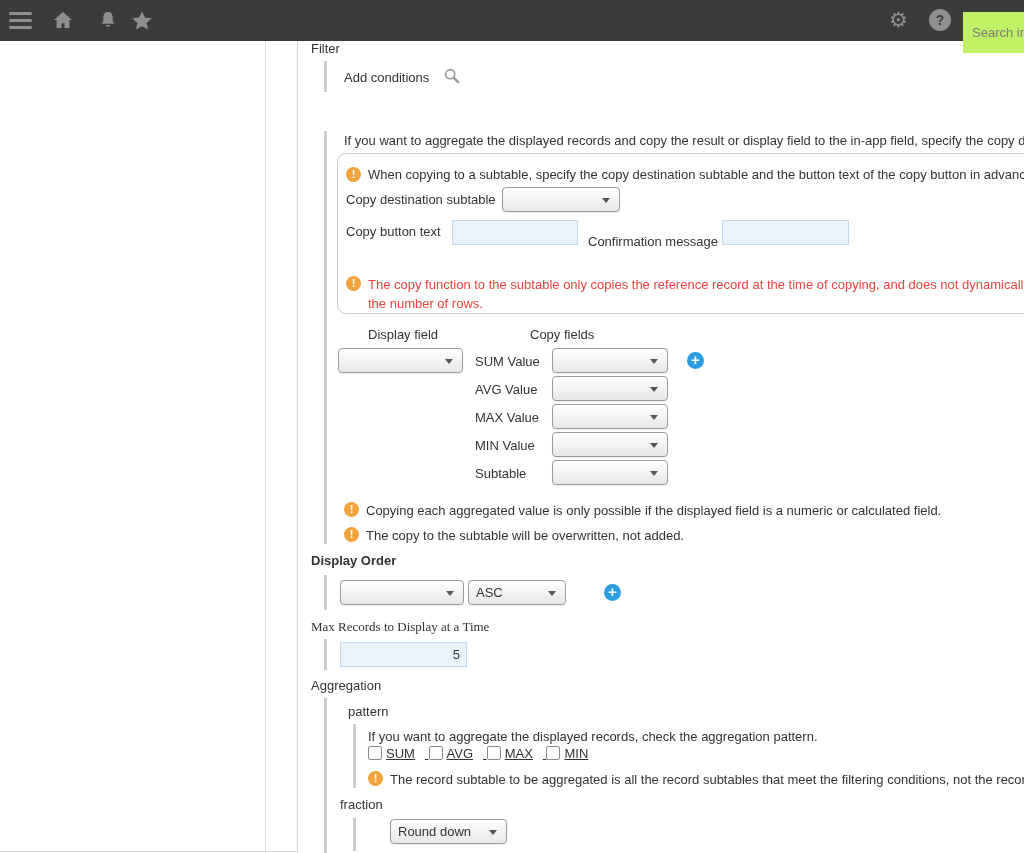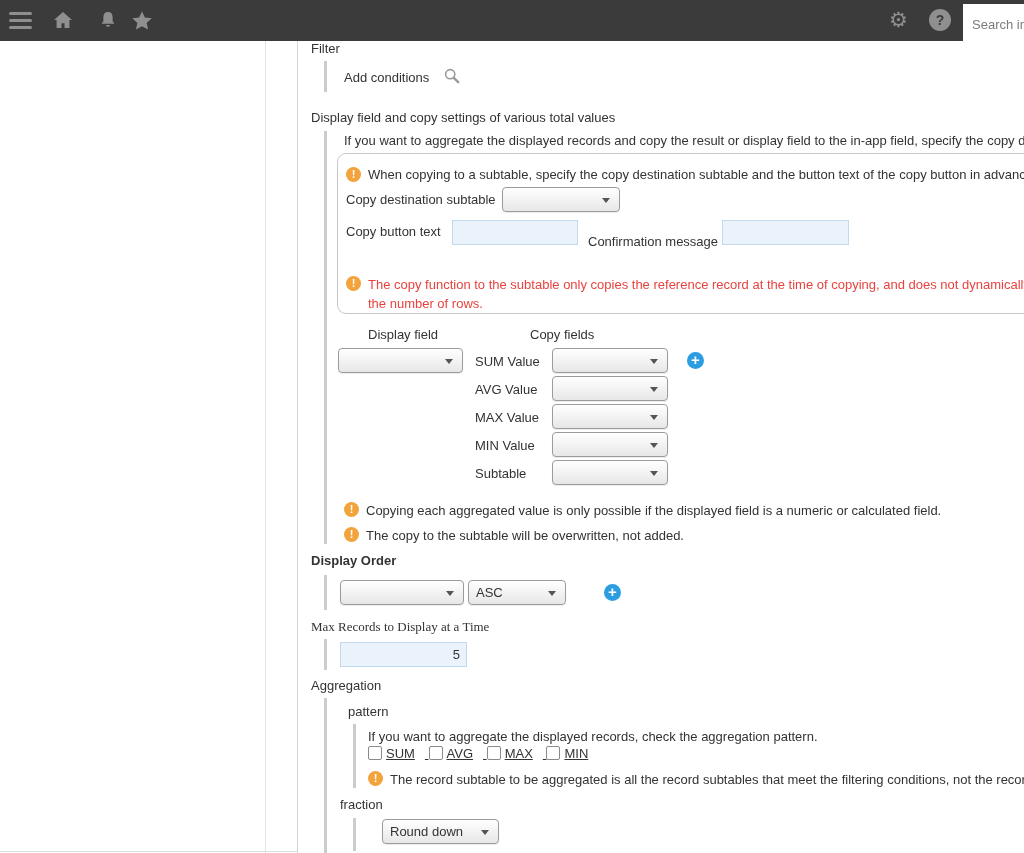--- a/index.html
+++ b/index.html
@@ -7,21 +7,21 @@
        font-family:"Liberation Sans",sans-serif;color:#333;font-size:13px;}
   
   .hdr{position:absolute;left:0;top:0;width:1024px;height:41px;background:#3b3b3b;}
   .hicon{position:absolute;top:9px;width:24px;height:24px;cursor:pointer;}
   .hamb{position:absolute;left:9px;top:12px;width:23px;height:17px;cursor:pointer;}
   .hamb div{height:3px;background:#8f8f8f;border-radius:2px;margin-bottom:4px;}
   .gear{position:absolute;top:6px;font-size:21px;color:#8f8f8f;cursor:pointer;line-height:28px;
         font-family:"DejaVu Sans",sans-serif;}
   .helpc{position:absolute;top:9px;width:22px;height:22px;border-radius:50%;background:#8f8f8f;
          color:#3b3b3b;font-weight:bold;font-size:14px;text-align:center;line-height:22px;cursor:pointer;}
-  .searchbox{position:absolute;left:963px;top:4px;width:61px;height:41px;background:#ffffff;
+  .searchbox{position:absolute;left:963px;top:12px;width:61px;height:41px;background:#bef264;
              color:#7c7c7c;font-size:13px;line-height:41px;padding-left:9px;white-space:nowrap;
              overflow:hidden;box-sizing:border-box;}
   
   .vline{position:absolute;top:41px;width:1px;height:812px;}
   .lbl{position:absolute;white-space:nowrap;}
   .bar{position:absolute;width:3px;background:#ccc;}
   .clip{overflow:hidden;max-width:1024px;}
   
   .dd{position:absolute;height:25px;border:1px solid #9b9b9b;border-radius:4px;box-sizing:border-box;
       background:linear-gradient(#ffffff,#e7e7e7);box-shadow:0 1px 1px rgba(0,0,0,.08);cursor:pointer;}
@@ -71,21 +71,20 @@
   <div style="position:absolute;left:0;top:851px;width:297px;height:1px;background:#dcdcdc;"></div>
 
   <div class="lbl" style="left:311px;top:41px;">Filter</div>
   <div class="bar" style="left:324px;top:61px;height:31px;"></div>
   <div class="lbl" style="left:344px;top:70px;">Add conditions</div>
   <svg style="position:absolute;left:443px;top:67px;cursor:pointer;" width="18" height="18" viewBox="0 0 18 18">
     <circle cx="7.2" cy="7.2" r="4.6" fill="none" stroke="#9a9a9a" stroke-width="1.6"></circle>
     <line x1="10.8" y1="10.8" x2="15.2" y2="15.2" stroke="#9a9a9a" stroke-width="2.4" stroke-linecap="round"></line>
   </svg>
 
-  <div class="lbl" style="left:311px;top:110px;">Display field and copy settings of various total values</div>
   <div class="bar" style="left:324px;top:131px;height:413px;"></div>
   <div class="lbl clip" style="left:344px;top:133px;">If you want to aggregate the displayed records and copy the result or display field to the in-app field, specify the copy destin</div>
 
   <div class="infobox"></div>
   <span class="warn" style="left:346px;top:167px;">!</span>
   <div class="lbl clip" style="left:368px;top:167px;">When copying to a subtable, specify the copy destination subtable and the button text of the copy button in advance.</div>
 
   <div class="lbl" style="left:346px;top:192px;">Copy destination subtable</div>
   <div class="dd" style="left:502px;top:187px;width:118px;">
       <span class="ddtxt"></span>
@@ -163,17 +162,17 @@
     <span class="cbopt"><span class="cb"></span><span>AVG</span></span>
     <span class="cbopt"><span class="cb"></span><span>MAX</span></span>
     <span class="cbopt"><span class="cb"></span><span>MIN</span></span>
   </div>
 
   <span class="warn" style="left:368px;top:771px;">!</span>
   <div class="lbl clip" style="left:390px;top:772px;">The record subtable to be aggregated is all the record subtables that meet the filtering conditions, not the record s</div>
 
   <div class="lbl" style="left:340px;top:797px;">fraction</div>
   <div class="bar" style="left:353px;top:818px;height:33px;"></div>
-  <div class="dd" style="left:382px;top:819px;width:117px;">
+  <div class="dd" style="left:390px;top:819px;width:117px;">
       <span class="ddtxt">Round down</span>
     </div>
 
 </div>
 
 </body></html>

